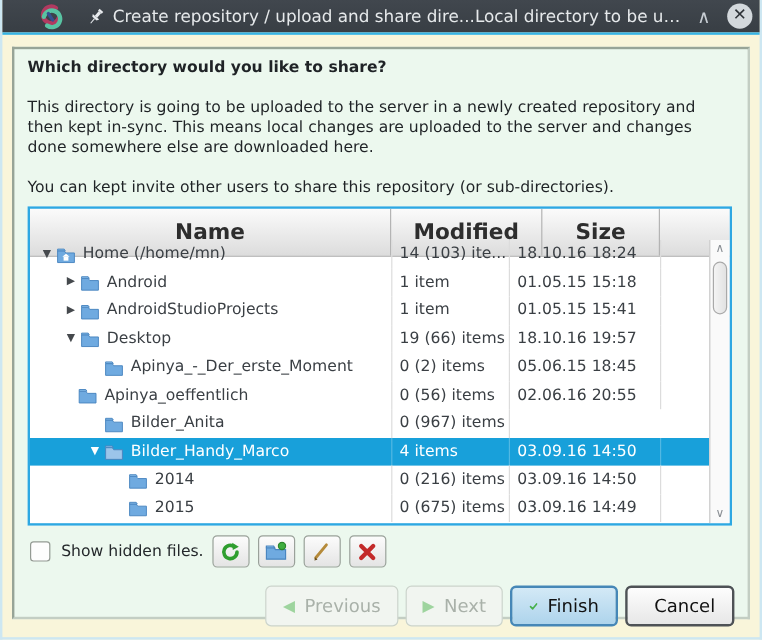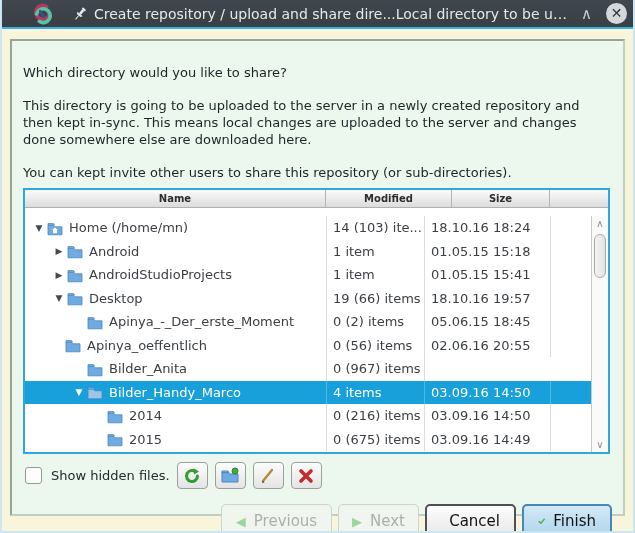--- a/index.html
+++ b/index.html
@@ -30,32 +30,32 @@
   }
   
   .panel{
     position:absolute; left:8px; top:39px; width:615px; height:477px;
     background:#ecf8ee;
     border:2px solid; border-color:#97a497 #c3cec3 #c3cec3 #97a497;
     padding:5px 11px 4px 11px;
     font-size:13px; color:#1f2326;
   }
   .panel p{ line-height:17px; }
-  .p-question{ margin-top:18px; }
+  .p-question{ margin-top:2px;font-weight:bold; }
   .p-desc{ margin-top:16px; max-width:575px;}
   .p-invite{ margin-top:16px; }
   
   .tree{
     margin-top:7px; width:587px; height:266px; background:#fff;
     border:2px solid #2da8e2; position:relative; overflow:hidden;
   }
-  .tree-header{ display:flex; height:18px;
+  .tree-header{ display:flex; height:40px;
     background:linear-gradient(#fbfbfb,#dcdcdc);
     border-bottom:1px solid #b0b0b0;
-    font-weight:bold; font-size:10px; color:#2d2d2d;
+    font-weight:bold; font-size:18px; color:#2d2d2d;
   }
   .th{ display:flex; align-items:center; justify-content:center;
        border-right:1px solid #b4b4b4; height:100%; }
   .th-name{ width:301px; } .th-size{ width:98px; } .th-modified{ width:126px; }
   .th-rest{ flex:1; border-right:none; }
   .tree-body{ position:absolute; left:0; top:26px; right:17px; bottom:0; overflow:hidden; }
   .row{ display:flex; height:23.5px; align-items:center; color:#3a3f44; font-size:13px; }
   .row.selected{ background:#18a0da; color:#fff; }
   .cell-name{ width:301px; display:flex; align-items:center; height:100%; overflow:hidden; white-space:nowrap;}
   .cell-size{ width:98px; padding-left:6px; border-left:1px solid #dcdcdc; height:100%; display:flex; align-items:center; white-space:nowrap; overflow:hidden;text-align:right;}
@@ -299,28 +299,28 @@
 
     <div class="footer">
       <div class="btn btn-disabled btn-prev">
         <span class="tri">◀</span>
         <span>Previous</span>
       </div>
       <div class="btn btn-disabled btn-next">
         <span class="tri">▶</span>
         <span>Next</span>
       </div>
+      <div class="btn btn-finish">
+        <svg width="19" height="19" viewBox="0 0 20 20">
+          <path d="M3 10 L8 15 L17 4" fill="none" stroke="#46b04a" stroke-width="3.8" stroke-linecap="round" stroke-linejoin="round"></path>
+        </svg>
+        <span>Finish</span>
+      </div>
       <div class="btn btn-cancel">
         <svg width="19" height="19" viewBox="0 0 20 20">
           <circle cx="10" cy="10" r="7.5" fill="none" stroke="#c32b2b" stroke-width="3.6"></circle>
           <path d="M5 15 L15 5" stroke="#c32b2b" stroke-width="3.2"></path>
         </svg>
         <span>Cancel</span>
       </div>
-      <div class="btn btn-finish">
-        <svg width="19" height="19" viewBox="0 0 20 20">
-          <path d="M3 10 L8 15 L17 4" fill="none" stroke="#46b04a" stroke-width="3.8" stroke-linecap="round" stroke-linejoin="round"></path>
-        </svg>
-        <span>Finish</span>
-      </div>
     </div>
   </div>
 </div>
 
 </body></html>

